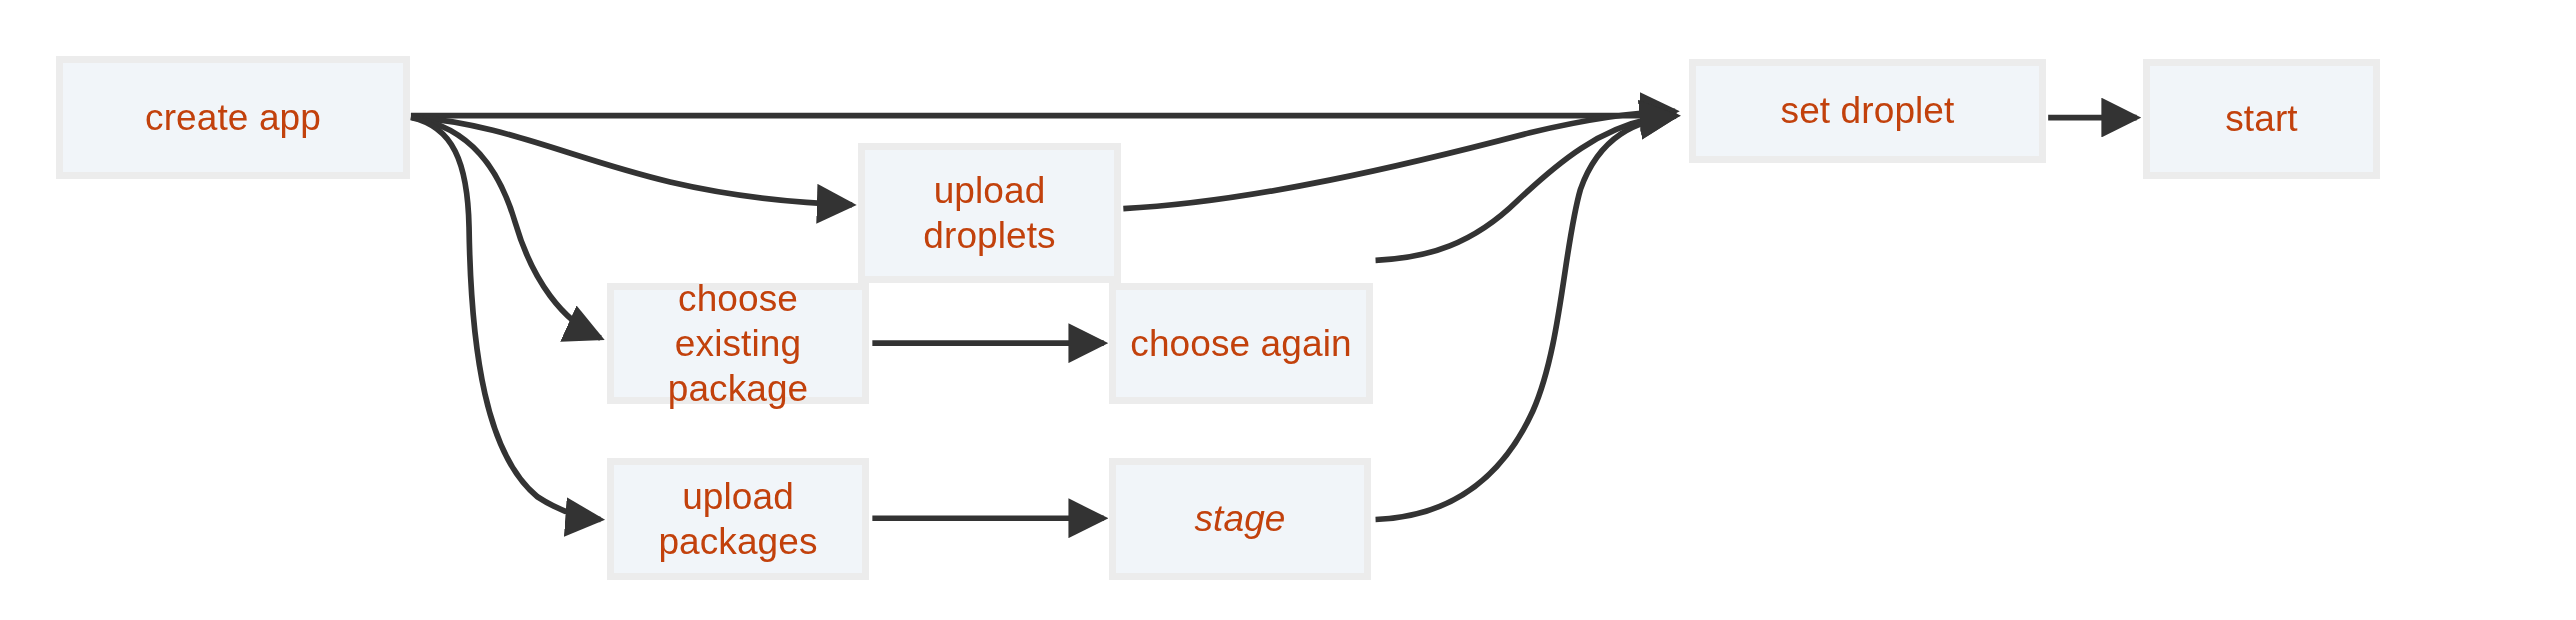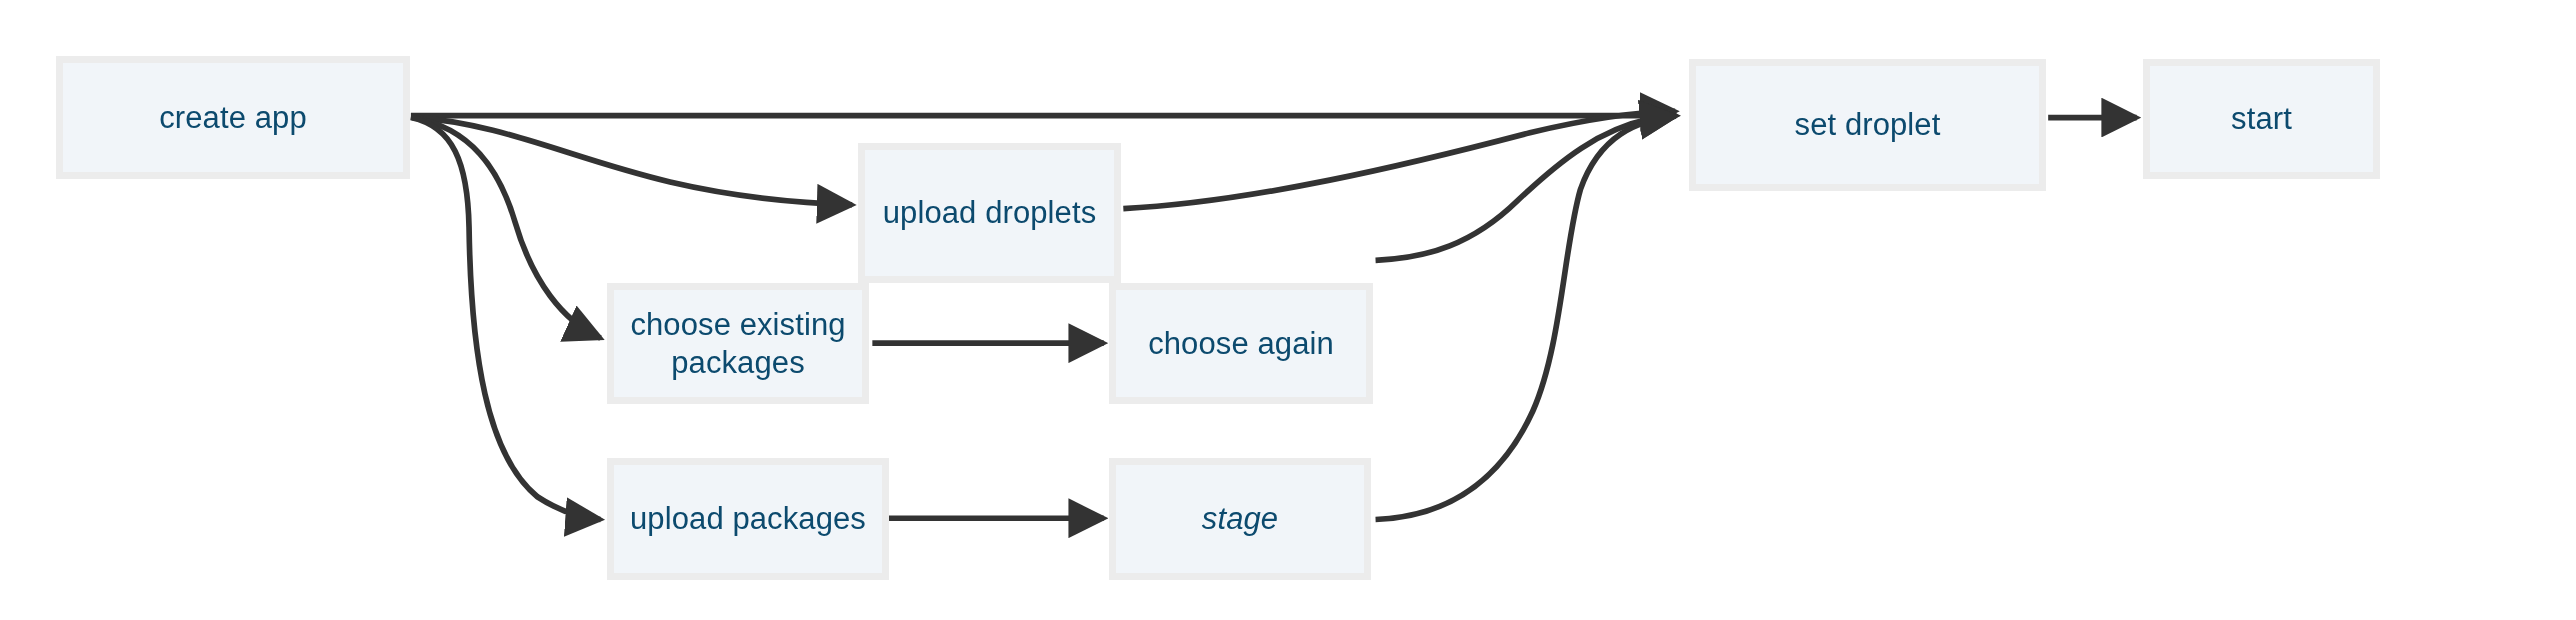--- a/index.html
+++ b/index.html
@@ -24,22 +24,22 @@
   }
   .node {
     position: absolute;
     box-sizing: border-box;
     background: #f1f5f9;
     border: 7.6px solid #ececec;
     display: flex;
     align-items: center;
     justify-content: center;
     text-align: center;
-    color: #0c4a6e;
-    font-size: 31px;
+    color: #c2410c;
+    font-size: 37px;
     line-height: 1.22;
     letter-spacing: 0.1px;
   }
   .node .label {
     display: block;
     padding: 0 8.9px;
     white-space: pre-line;
   }
 </style>
 </head>
@@ -80,36 +80,36 @@
   <div class="node" style="left:56px; top:56px; width:354px; height:123px;">
     <span class="label">create app</span>
   </div>
 
   <div class="node" style="left:858px; top:143px; width:263px; height:140px;">
     <span class="label">upload droplets</span>
   </div>
 
   <div class="node" style="left:607px; top:283px; width:262px; height:121px;">
     <span class="label">choose existing
-packages</span>
+package</span>
   </div>
 
   <div class="node" style="left:1109px; top:283px; width:264px; height:121px;">
     <span class="label">choose again</span>
   </div>
 
-  <div class="node" style="left:607px; top:458px; width:282px; height:122px;">
+  <div class="node" style="left:607px; top:458px; width:262px; height:122px;">
     <span class="label">upload packages</span>
   </div>
 
   <div class="node" style="left:1109px; top:458px; width:262px; height:122px;font-style:italic;">
     <span class="label">stage</span>
   </div>
 
-  <div class="node" style="left:1689px; top:59px; width:357px; height:132px;">
+  <div class="node" style="left:1689px; top:59px; width:357px; height:104px;">
     <span class="label">set droplet</span>
   </div>
 
   <div class="node" style="left:2143px; top:59px; width:237px; height:120px;align-items:center;">
     <span class="label">start</span>
   </div>
 
 </div>
 
 

